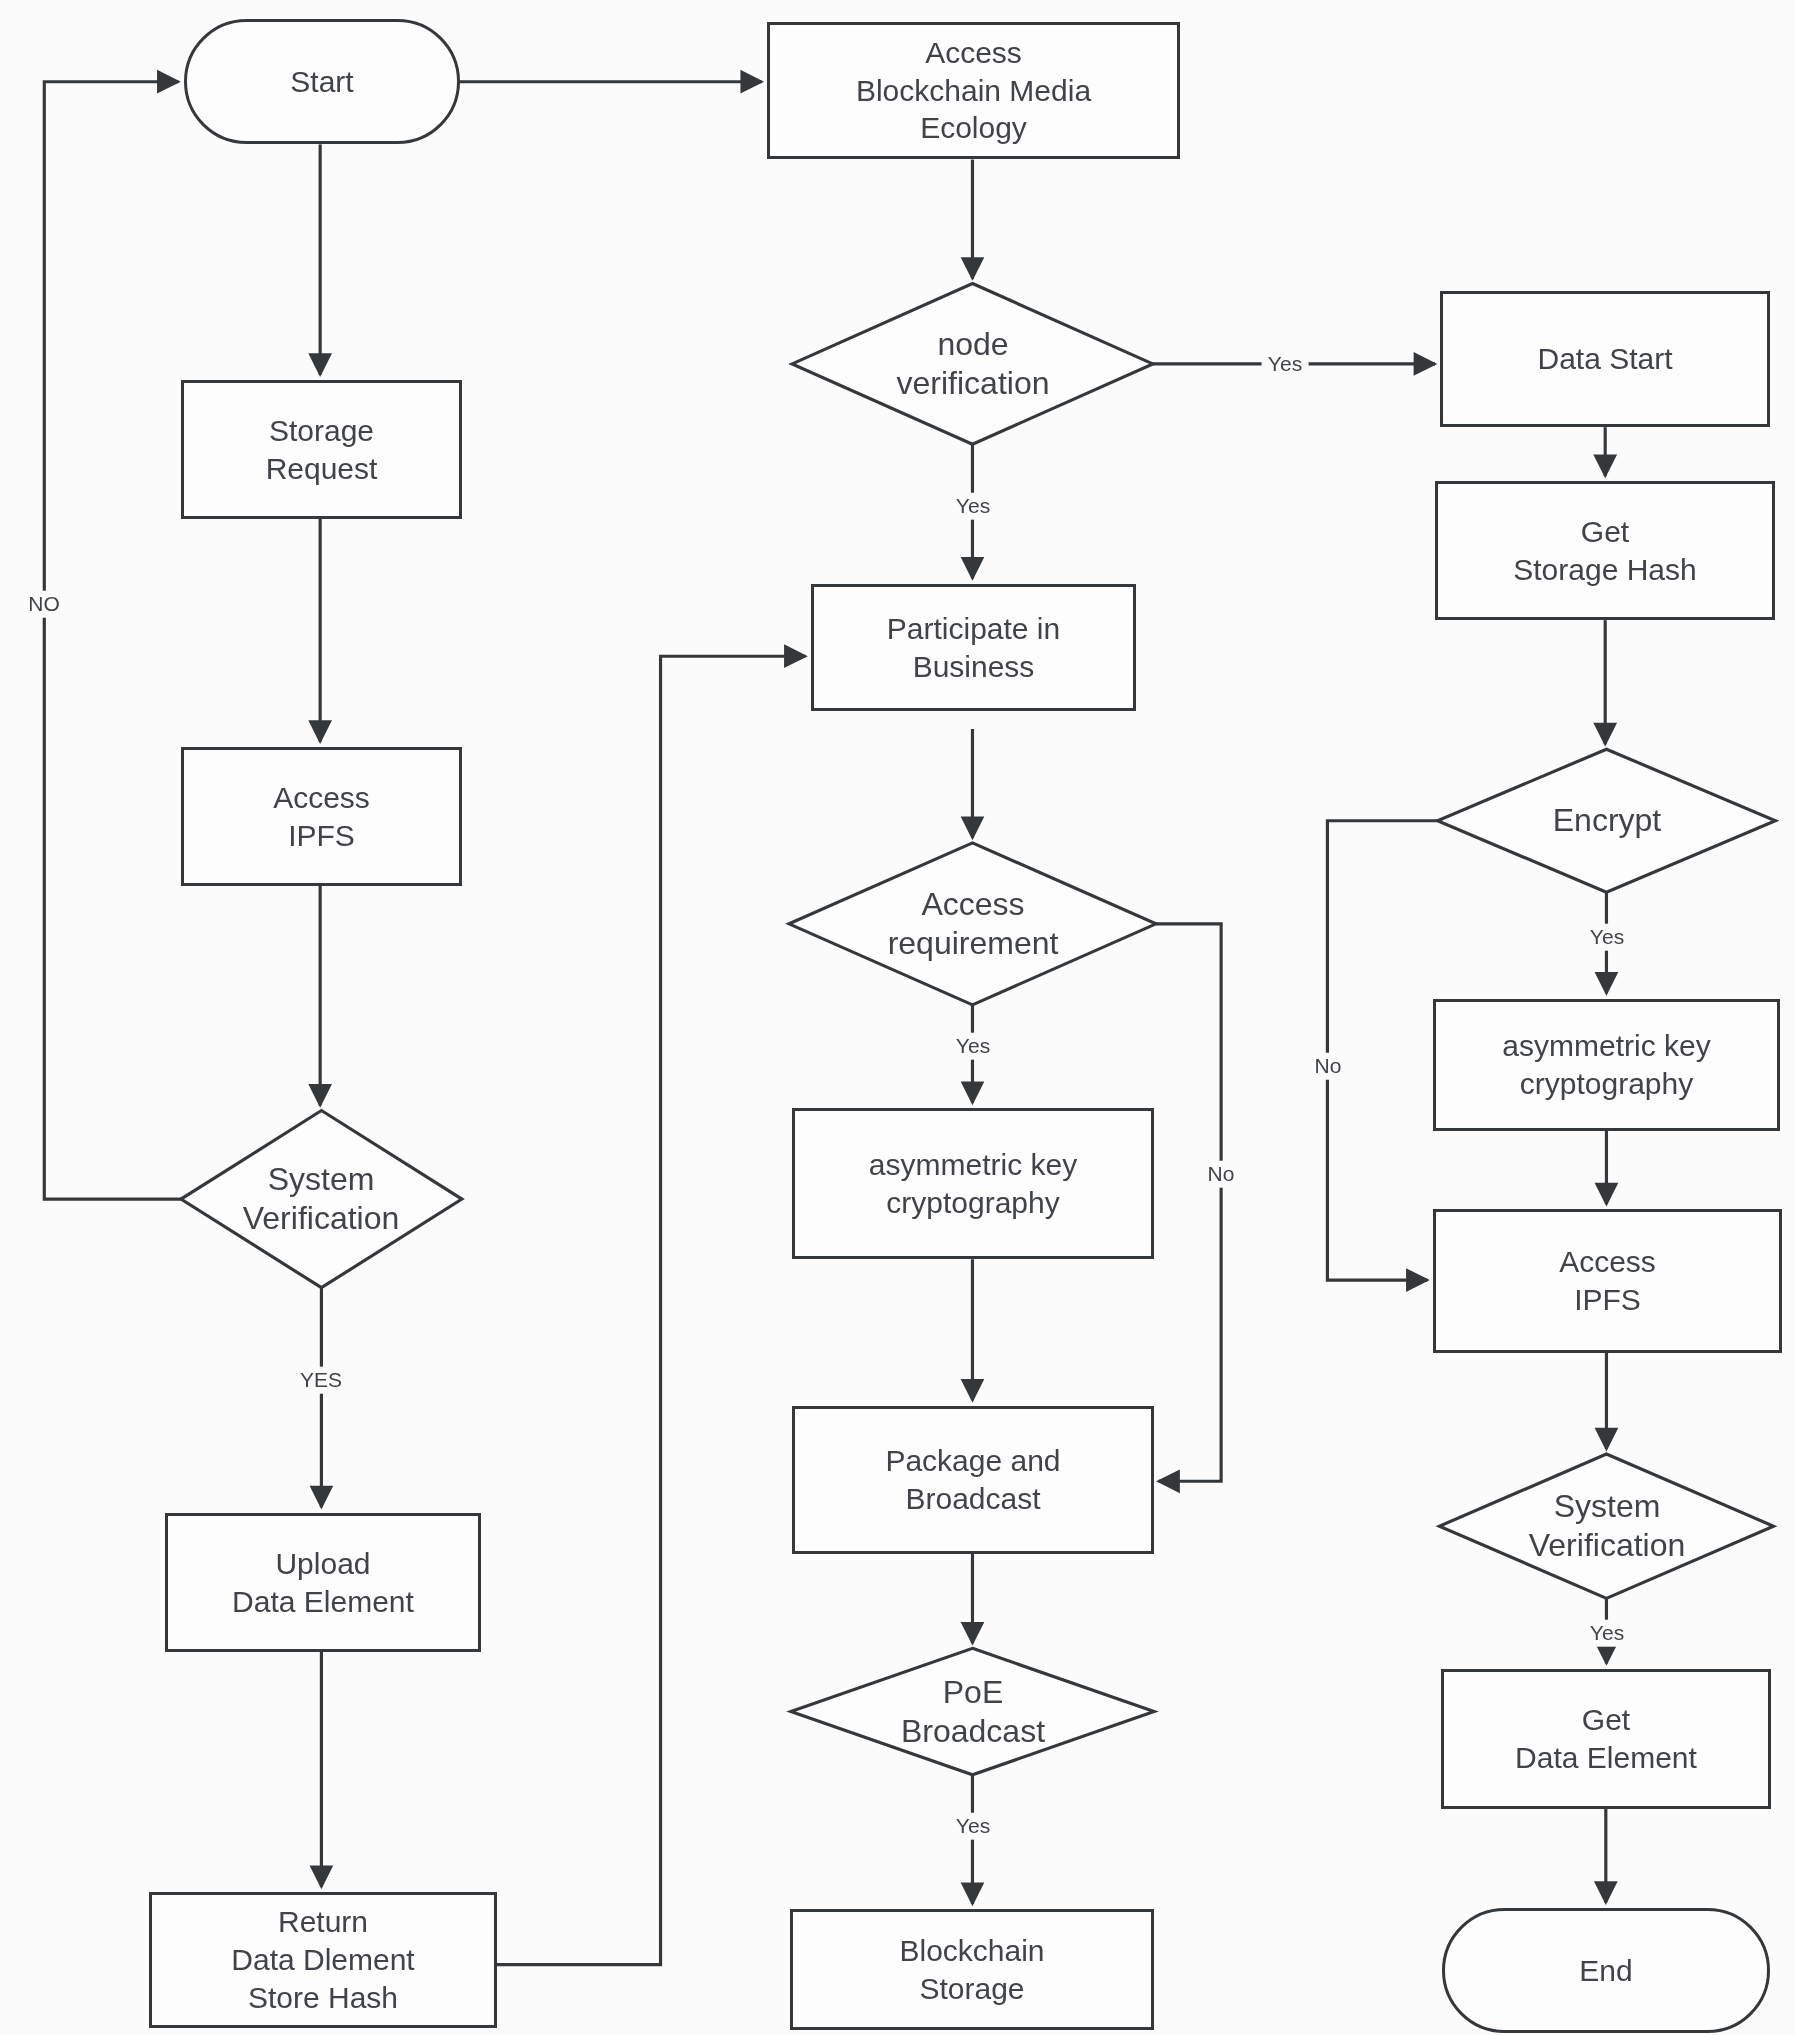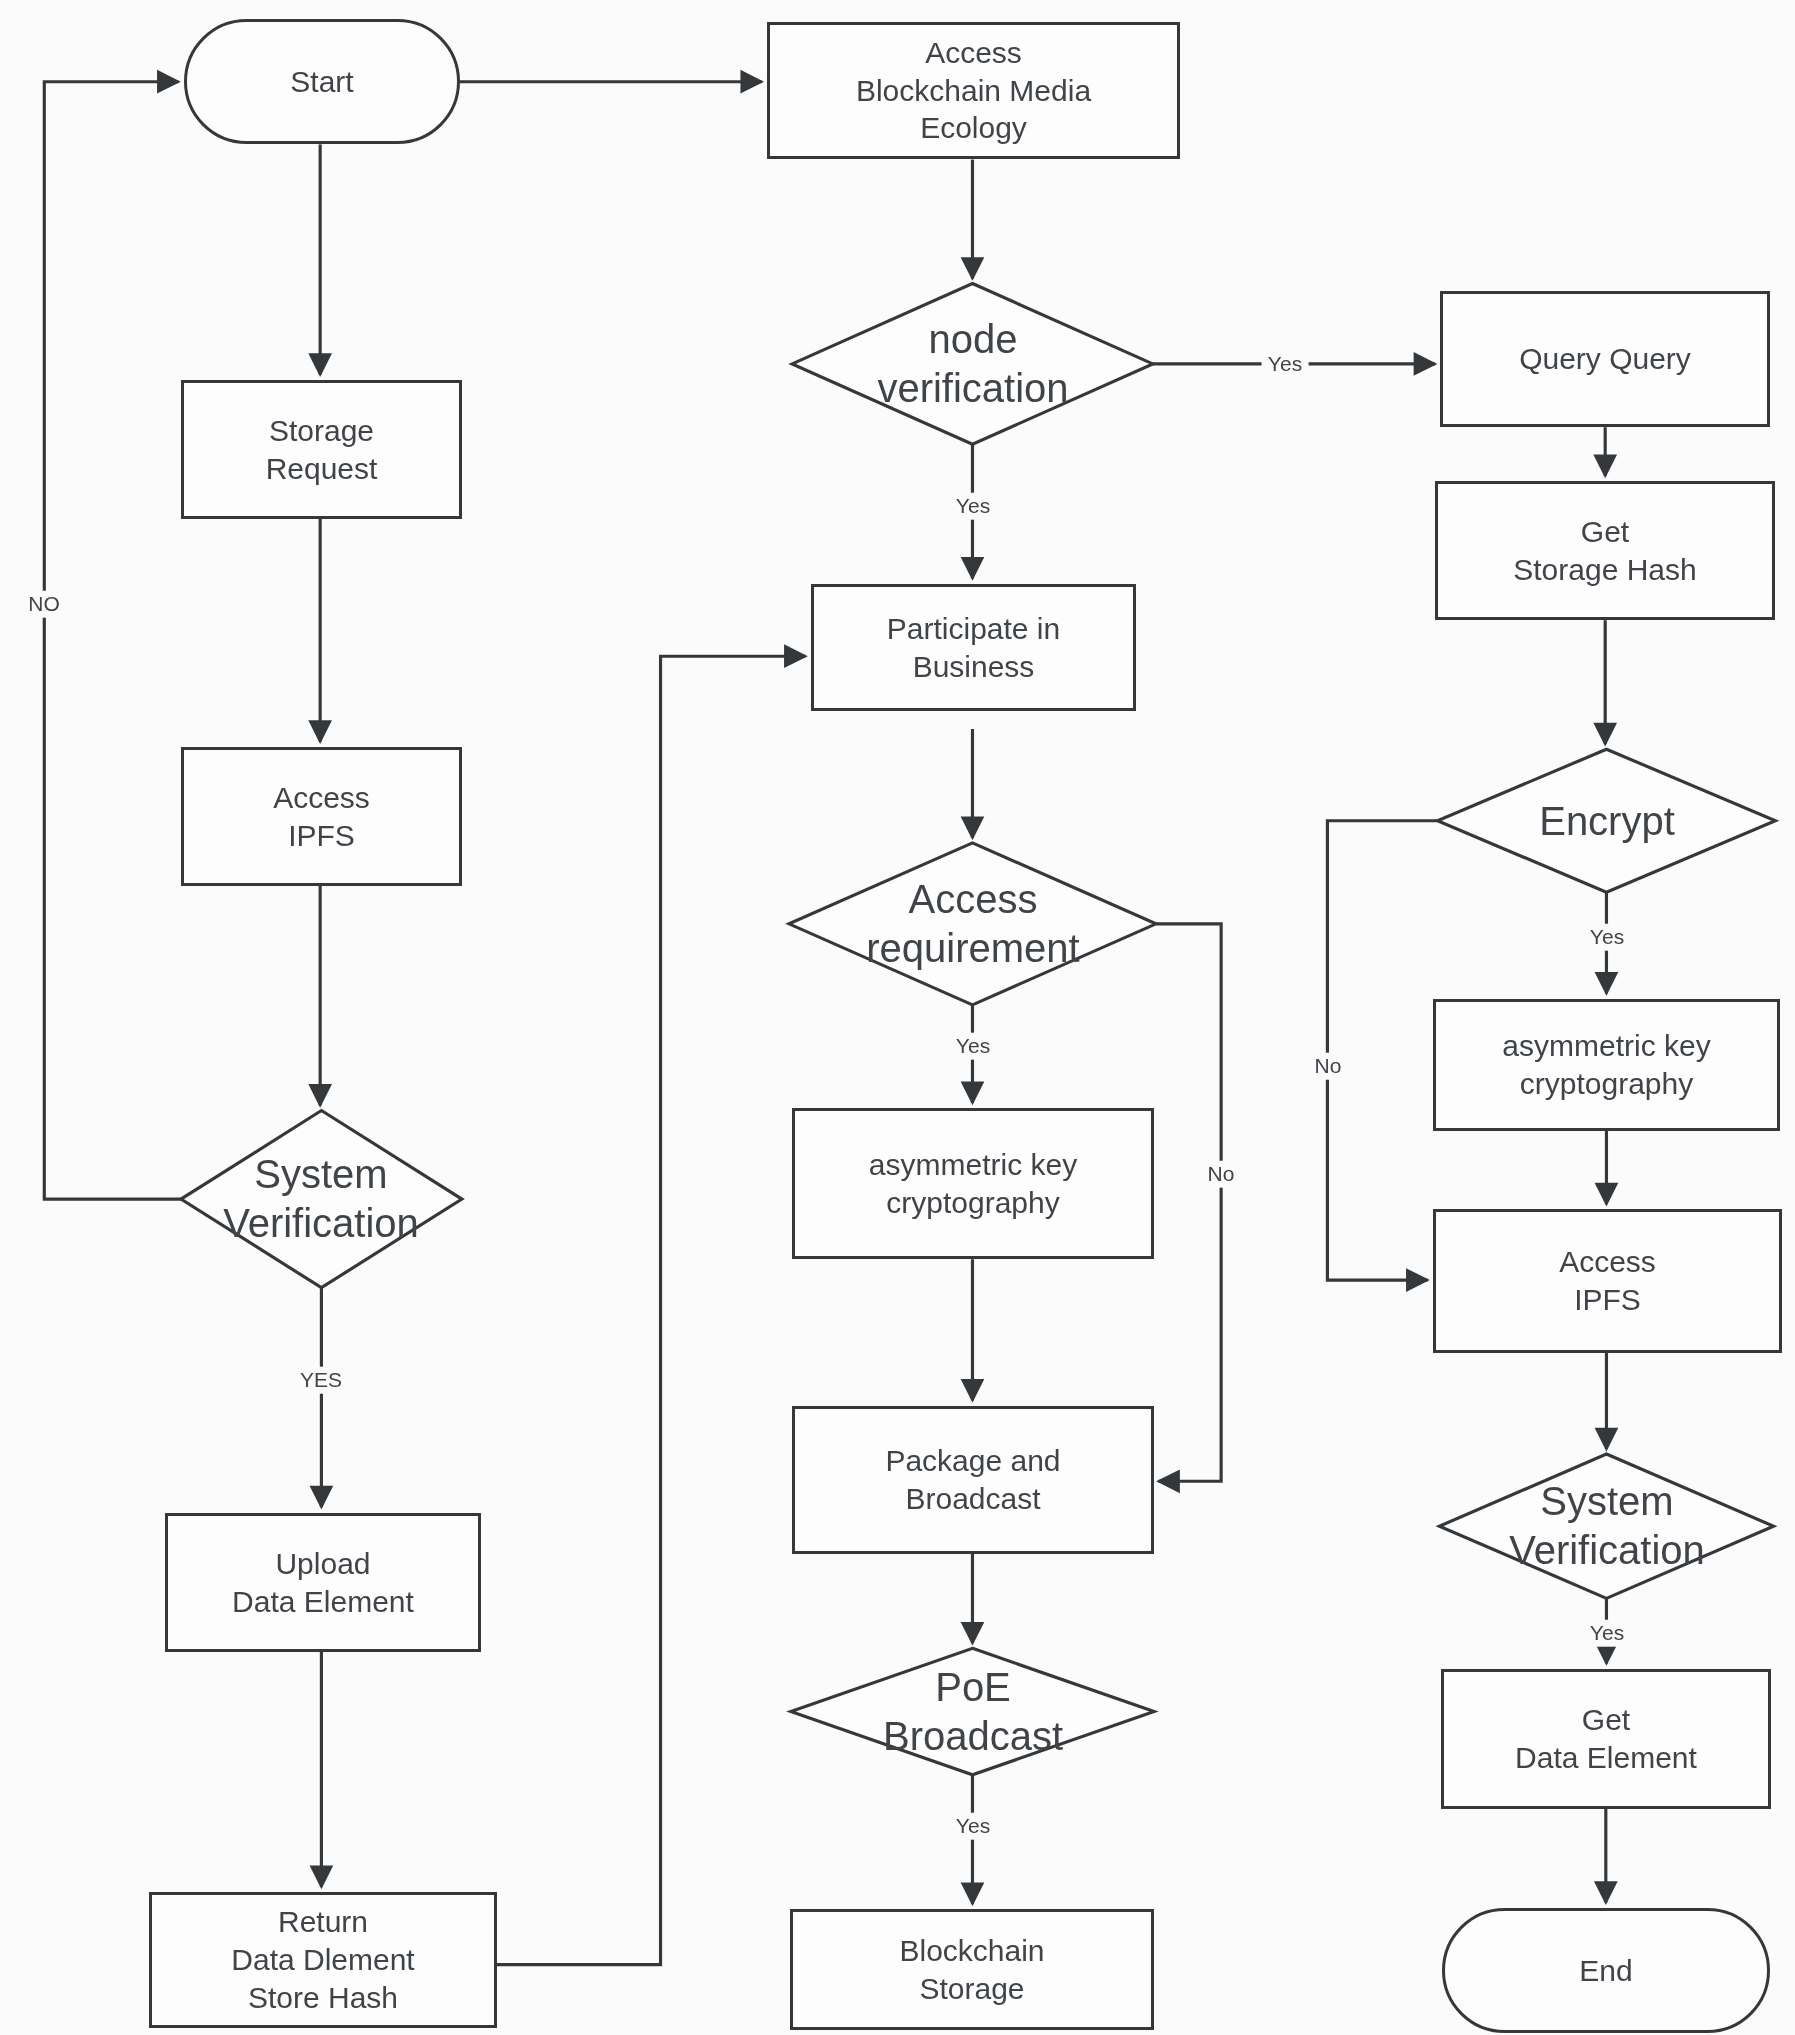--- a/index.html
+++ b/index.html
@@ -27,21 +27,21 @@
     text-align:center;
     color:var(--text);
     font-size:30px;line-height:1.26;
     white-space:pre-line;
   }
   .node.pill{border-radius:70px;}
   .label{
     position:absolute;
     transform:translate(-50%,-50%);
     color:var(--text);
-    font-size:40px;line-height:1.22;
+    font-size:32px;line-height:1.22;
     text-align:center;
     white-space:pre-line;
     pointer-events:none;
   }
   .edge-label{
     position:absolute;
     transform:translate(-50%,-50%);
     color:var(--text);
     font-size:21px;
     background:var(--bg);
@@ -112,21 +112,21 @@
 Ecology</span></div>
   <div class="node" style="left:811px;top:584px;width:325px;height:127px;"><span>Participate in
 Business</span></div>
   <div class="node" style="left:792px;top:1108px;width:362px;height:151px;"><span>asymmetric key
 cryptography</span></div>
   <div class="node" style="left:792px;top:1406px;width:362px;height:148px;"><span>Package and
 Broadcast</span></div>
   <div class="node" style="left:790px;top:1909px;width:364px;height:121px;"><span>Blockchain
 Storage</span></div>
 
-  <div class="node" style="left:1440px;top:291px;width:330px;height:136px;"><span>Query Query</span></div>
+  <div class="node" style="left:1440px;top:291px;width:330px;height:136px;"><span>Data Start</span></div>
   <div class="node" style="left:1435px;top:481px;width:340px;height:139px;"><span>Get
 Storage Hash</span></div>
   <div class="node" style="left:1433px;top:999px;width:347px;height:132px;"><span>asymmetric key
 cryptography</span></div>
   <div class="node" style="left:1433px;top:1209px;width:349px;height:144px;"><span>Access
 IPFS</span></div>
   <div class="node" style="left:1441px;top:1669px;width:330px;height:140px;"><span>Get
 Data Element</span></div>
   <div class="node pill" style="left:1442px;top:1908px;width:328px;height:125px;"><span>End</span></div>
 

